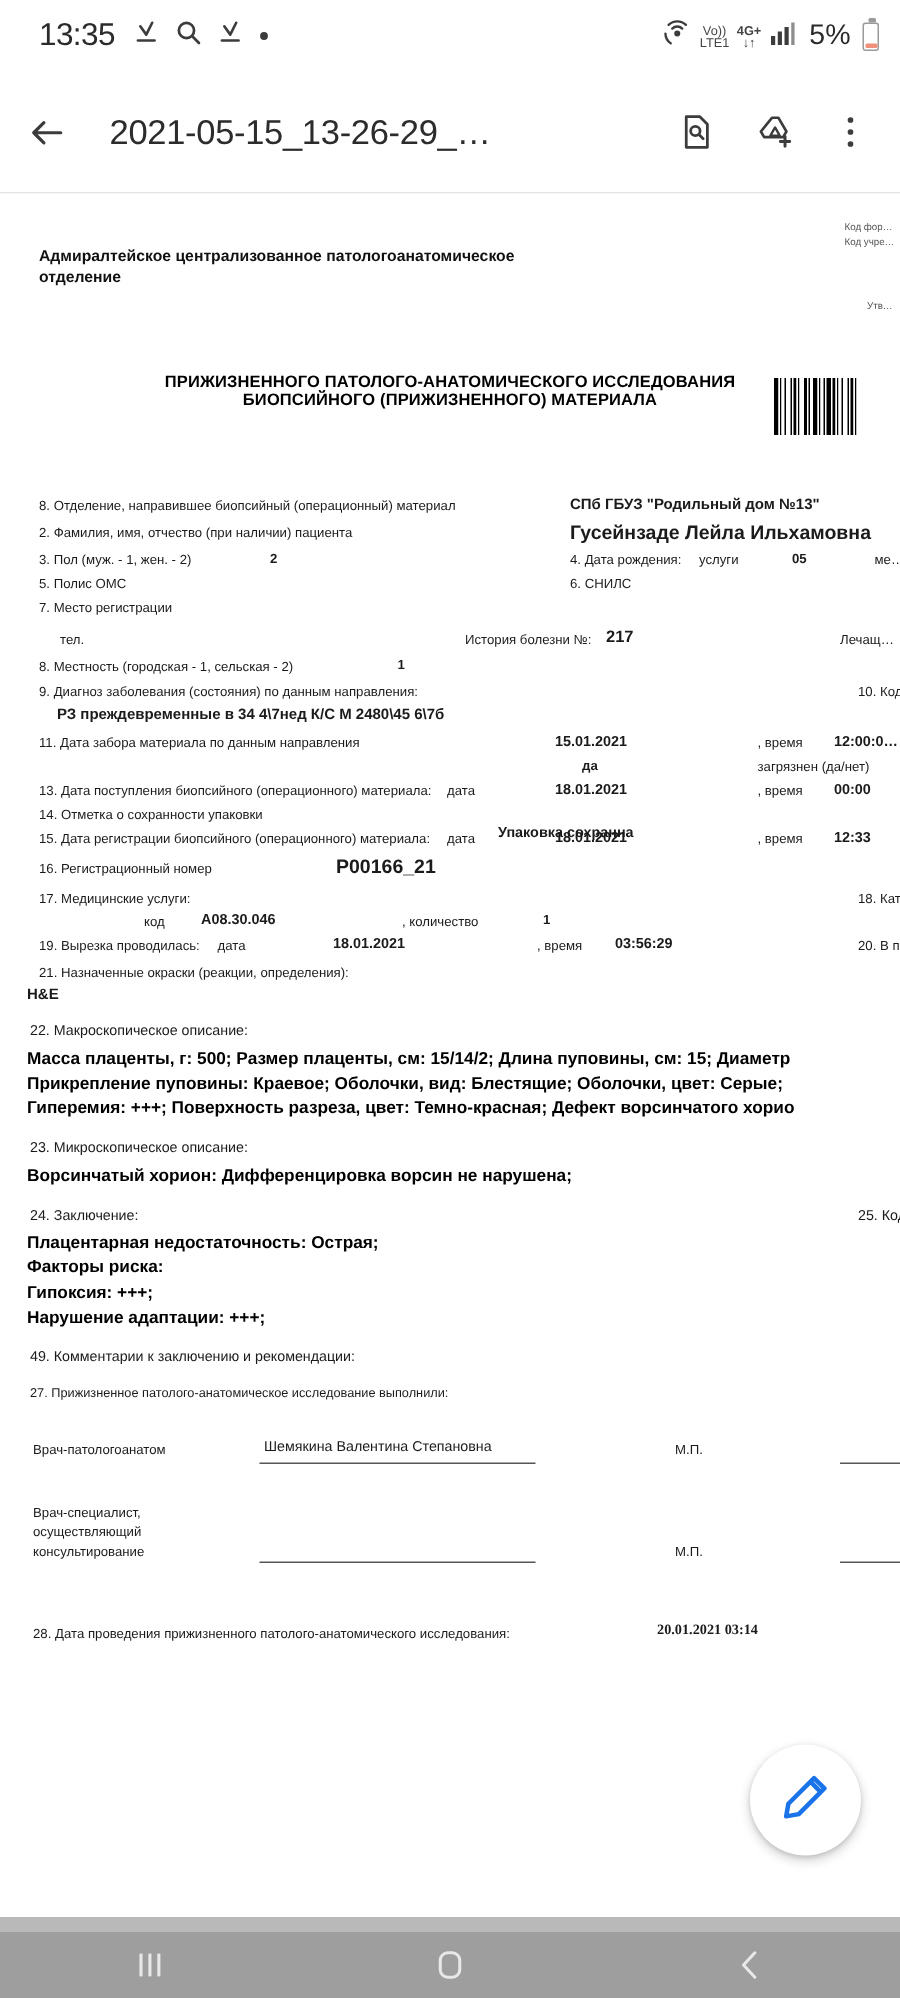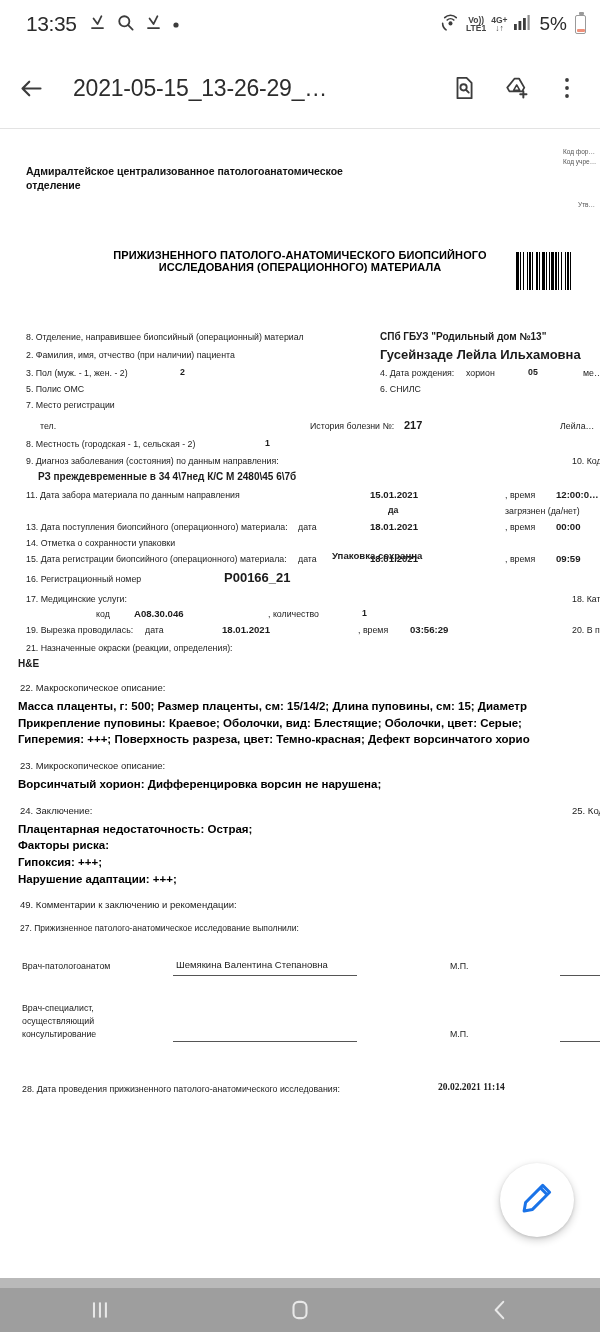--- a/index.html
+++ b/index.html
@@ -15,21 +15,21 @@
   .statusbar {
     position: absolute; top: 0; left: 0; width: 600px; height: 48px;
     display: flex; align-items: center; background: #ffffff;
     padding: 0 14px;
   }
   .sb-clock { font-size: 21px; color: #2b2b2b; letter-spacing: -0.4px; margin-left: 12px; }
   .sb-left-icons { display: flex; align-items: center; gap: 9px; margin-left: 11px; }
   .sb-spacer { flex: 1; }
   .sb-right { display: flex; align-items: center; gap: 5px; }
   .sb-volte { display: flex; flex-direction: column; align-items: center; line-height: 1.0;
-              font-size: 8.5px; color: #444; font-weight: 700; }
+              font-size: 8.5px; color: #444; font-weight: 400; }
   .sb-4g { display: flex; flex-direction: column; align-items: center; line-height: 1.0;
            font-size: 8.5px; color: #444; font-weight: 700; }
   .sb-batt-pct { font-size: 19px; color: #2b2b2b; margin-left: 2px; }
   .batt {
     width: 11px; height: 19px; border: 1.6px solid #9a9a9a; border-radius: 2px;
     position: relative; margin-left: 3px;
   }
   .batt:before { content:""; position:absolute; top:-3.2px; left:2.6px; width:5px; height:2.2px;
                  background:#9a9a9a; border-radius:1px; }
   .batt-fill { position:absolute; bottom:0.5px; left:0.5px; right:0.5px; height:18%;
@@ -246,59 +246,59 @@
           <span class="bc" style="width:3px;background:#fff"></span>
           <span class="bc" style="width:1px;background:#000"></span>
           <span class="bc" style="width:1px;background:#fff"></span>
           <span class="bc" style="width:2px;background:#000"></span>
           <span class="bc" style="width:1px;background:#fff"></span>
           <span class="bc" style="width:1px;background:#000"></span>
           <span class="bc" style="width:2px;background:#fff"></span>
         </div>
 
       <div class="d-titleblock">
-        <div class="d-t2">ПРИЖИЗНЕННОГО ПАТОЛОГО-АНАТОМИЧЕСКОГО БИОПСИЙНОГО</div>
-        <div class="d-t3">ИССЛЕДОВАНИЯ (ОПЕРАЦИОННОГО) МАТЕРИАЛА</div>
+        <div class="d-t2">ПРИЖИЗНЕННОГО ПАТОЛОГО-АНАТОМИЧЕСКОГО ИССЛЕДОВАНИЯ</div>
+        <div class="d-t3">БИОПСИЙНОГО (ПРИЖИЗНЕННОГО) МАТЕРИАЛА</div>
       </div>
 
       <div class="fields">
 
         <div class="row">
           <span class="lbl" style="left:26px;top:0">8. Отделение, направившее биопсийный (операционный) материал</span>
           <span class="val-md" style="left:380px;top:-1px">СПб ГБУЗ "Родильный дом №13"</span>
         </div>
 
         <div class="row" style="height:19px">
           <span class="lbl" style="left:26px;top:2px">2. Фамилия, имя, отчество (при наличии) пациента</span>
           <span class="val-lg" style="left:380px;top:-1px">Гусейнзаде Лейла Ильхамовна</span>
         </div>
 
         <div class="row">
           <span class="lbl" style="left:26px;top:1px">3. Пол (муж. - 1, жен. - 2)</span>
           <span class="val" style="left:180px;top:0">2</span>
           <span class="lbl" style="left:380px;top:1px">4. Дата рождения:</span>
-          <span class="lbl" style="left:466px;top:1px">хорион</span>
+          <span class="lbl" style="left:466px;top:1px">услуги</span>
           <span class="val" style="left:528px;top:0">05</span>
           <span class="lbl" style="left:583px;top:1px">ме…</span>
         </div>
 
         <div class="row">
           <span class="lbl" style="left:26px;top:1px">5. Полис ОМС</span>
           <span class="lbl" style="left:380px;top:1px">6. СНИЛС</span>
         </div>
 
         <div class="row">
           <span class="lbl" style="left:26px;top:1px">7. Место регистрации</span>
         </div>
 
         <div class="row" style="height:22px">
           <span class="lbl" style="left:40px;top:6px">тел.</span>
           <span class="lbl" style="left:310px;top:6px">История болезни №:</span>
           <span class="val" style="left:404px;top:4px;font-size:11px">217</span>
-          <span class="lbl" style="left:560px;top:6px">Лейла…</span>
+          <span class="lbl" style="left:560px;top:6px">Лечащ…</span>
         </div>
 
         <div class="row">
           <span class="lbl" style="left:26px;top:2px">8. Местность (городская - 1, сельская - 2)</span>
           <span class="val" style="left:265px;top:1px">1</span>
         </div>
 
         <div class="row">
           <span class="lbl" style="left:26px;top:3px">9. Диагноз заболевания (состояния) по данным направления:</span>
           <span class="lbl" style="left:572px;top:3px">10. Код…</span>
@@ -330,21 +330,21 @@
         <div class="row">
           <span class="lbl" style="left:26px;top:2px">14. Отметка о сохранности упаковки</span>
           <span class="val" style="left:332px;top:14px;font-size:9.6px">Упаковка сохранна</span>
         </div>
 
         <div class="row">
           <span class="lbl" style="left:26px;top:2px">15. Дата регистрации биопсийного (операционного) материала:</span>
           <span class="lbl" style="left:298px;top:2px">дата</span>
           <span class="val" style="left:370px;top:1px;font-size:9.6px">18.01.2021</span>
           <span class="lbl" style="left:505px;top:2px">, время</span>
-          <span class="val" style="left:556px;top:1px;font-size:9.6px">09:59</span>
+          <span class="val" style="left:556px;top:1px;font-size:9.6px">12:33</span>
         </div>
 
         <div class="row" style="height:22px">
           <span class="lbl" style="left:26px;top:6px">16. Регистрационный номер</span>
           <span class="val-lg" style="left:224px;top:2px">P00166_21</span>
         </div>
 
         <div class="row">
           <span class="lbl" style="left:26px;top:4px">17. Медицинские услуги:</span>
           <span class="lbl" style="left:572px;top:4px">18. Кате…</span>
@@ -416,21 +416,21 @@
         <span class="sigline" style="left:560px;top:846px;width:70px"></span>
 
         <span class="sig-lbl" style="left:22px;top:873px">Врач-специалист,</span>
         <span class="sig-lbl" style="left:22px;top:886px">осуществляющий</span>
         <span class="sig-lbl" style="left:22px;top:899px">консультирование</span>
         <span class="sigline" style="left:173px;top:912px;width:184px"></span>
         <span class="sig-lbl" style="left:450px;top:899px">М.П.</span>
         <span class="sigline" style="left:560px;top:912px;width:70px"></span>
 
         <span class="sig-lbl" style="left:22px;top:954px">28. Дата проведения прижизненного патолого-анатомического исследования:</span>
-        <span class="sig-name" style="left:438px;top:953px;font-weight:bold;font-family:'Liberation Serif',serif">20.02.2021 11:14</span>
+        <span class="sig-name" style="left:438px;top:953px;font-weight:bold;font-family:'Liberation Serif',serif">20.01.2021 03:14</span>
       </div>
 
     </div>
   </div>
 
   <div class="fab">
     <span>
       <svg width="36" height="36" viewBox="0 0 24 24">
         <path d="M15.8 3.6l4.6 4.6L9.0 19.6l-5.6 1 1-5.6z" fill="none" stroke="#1a73e8" stroke-width="2.0" stroke-linejoin="round"></path>
         <path d="M14.2 5.2l4.6 4.6" fill="none" stroke="#1a73e8" stroke-width="2.0"></path>

